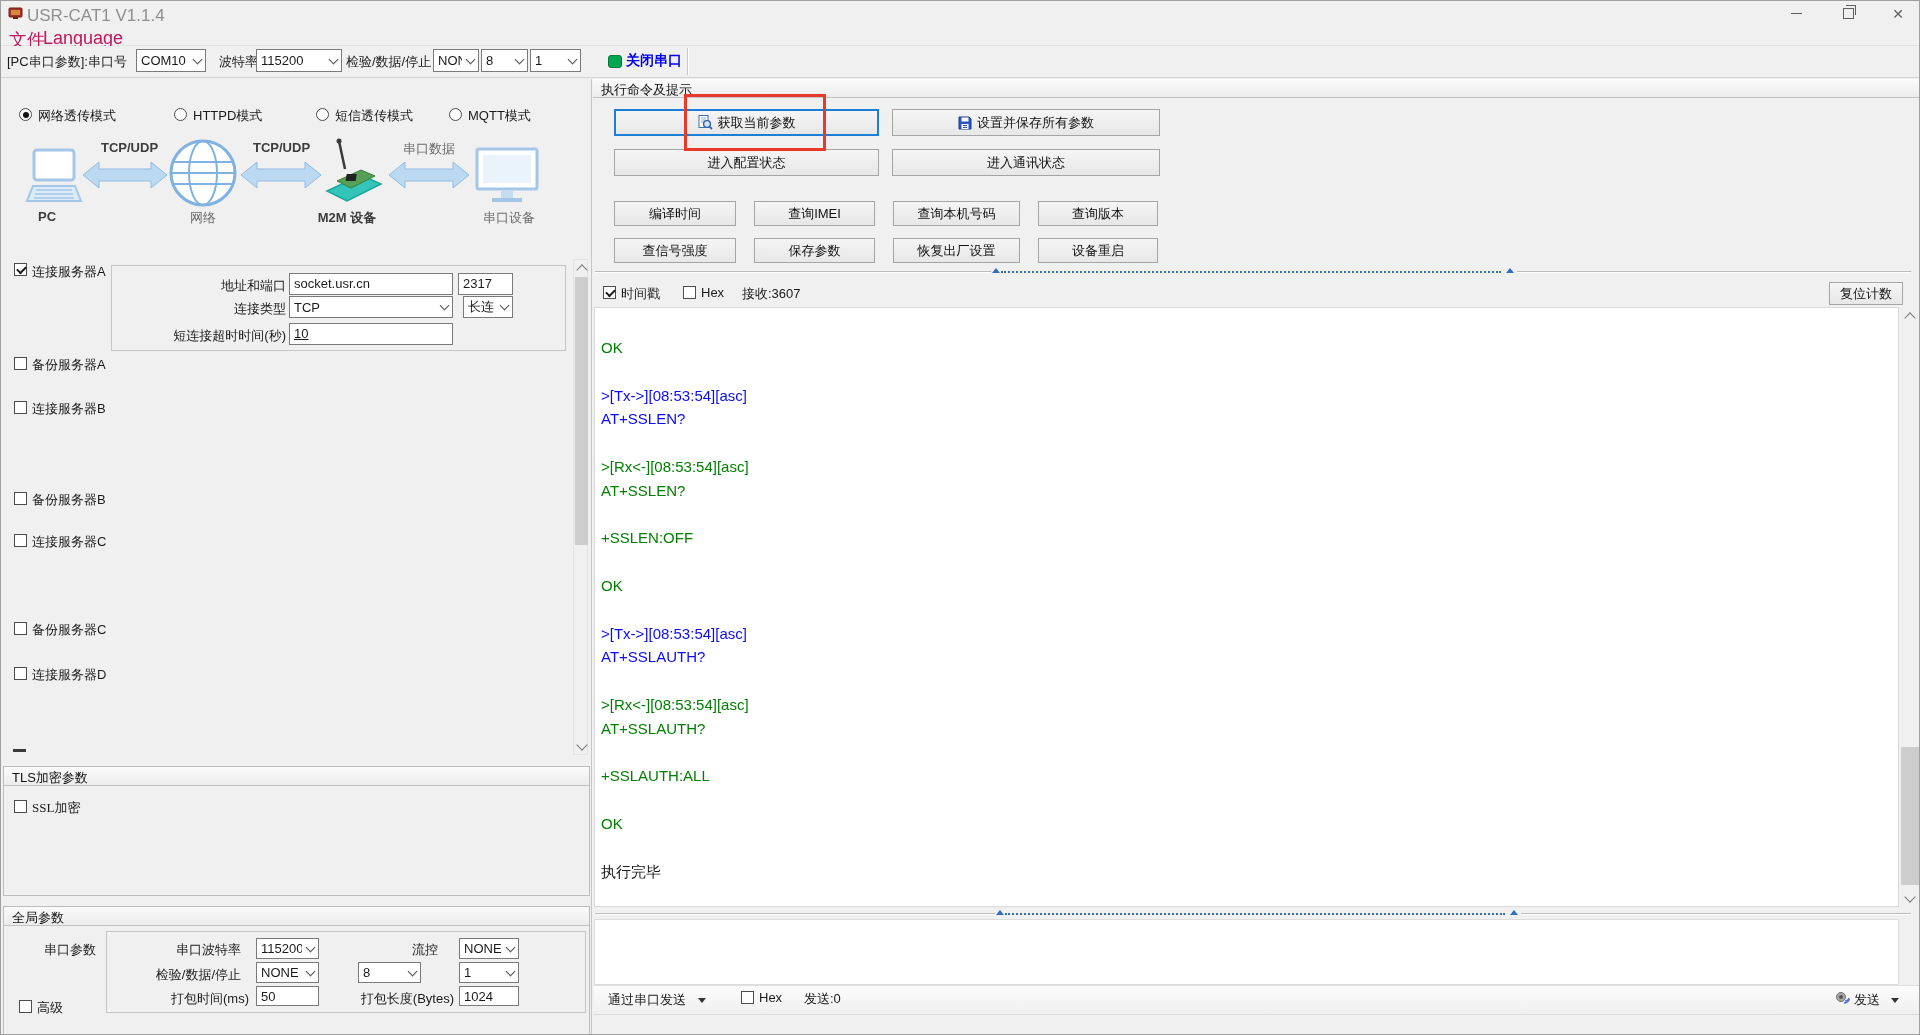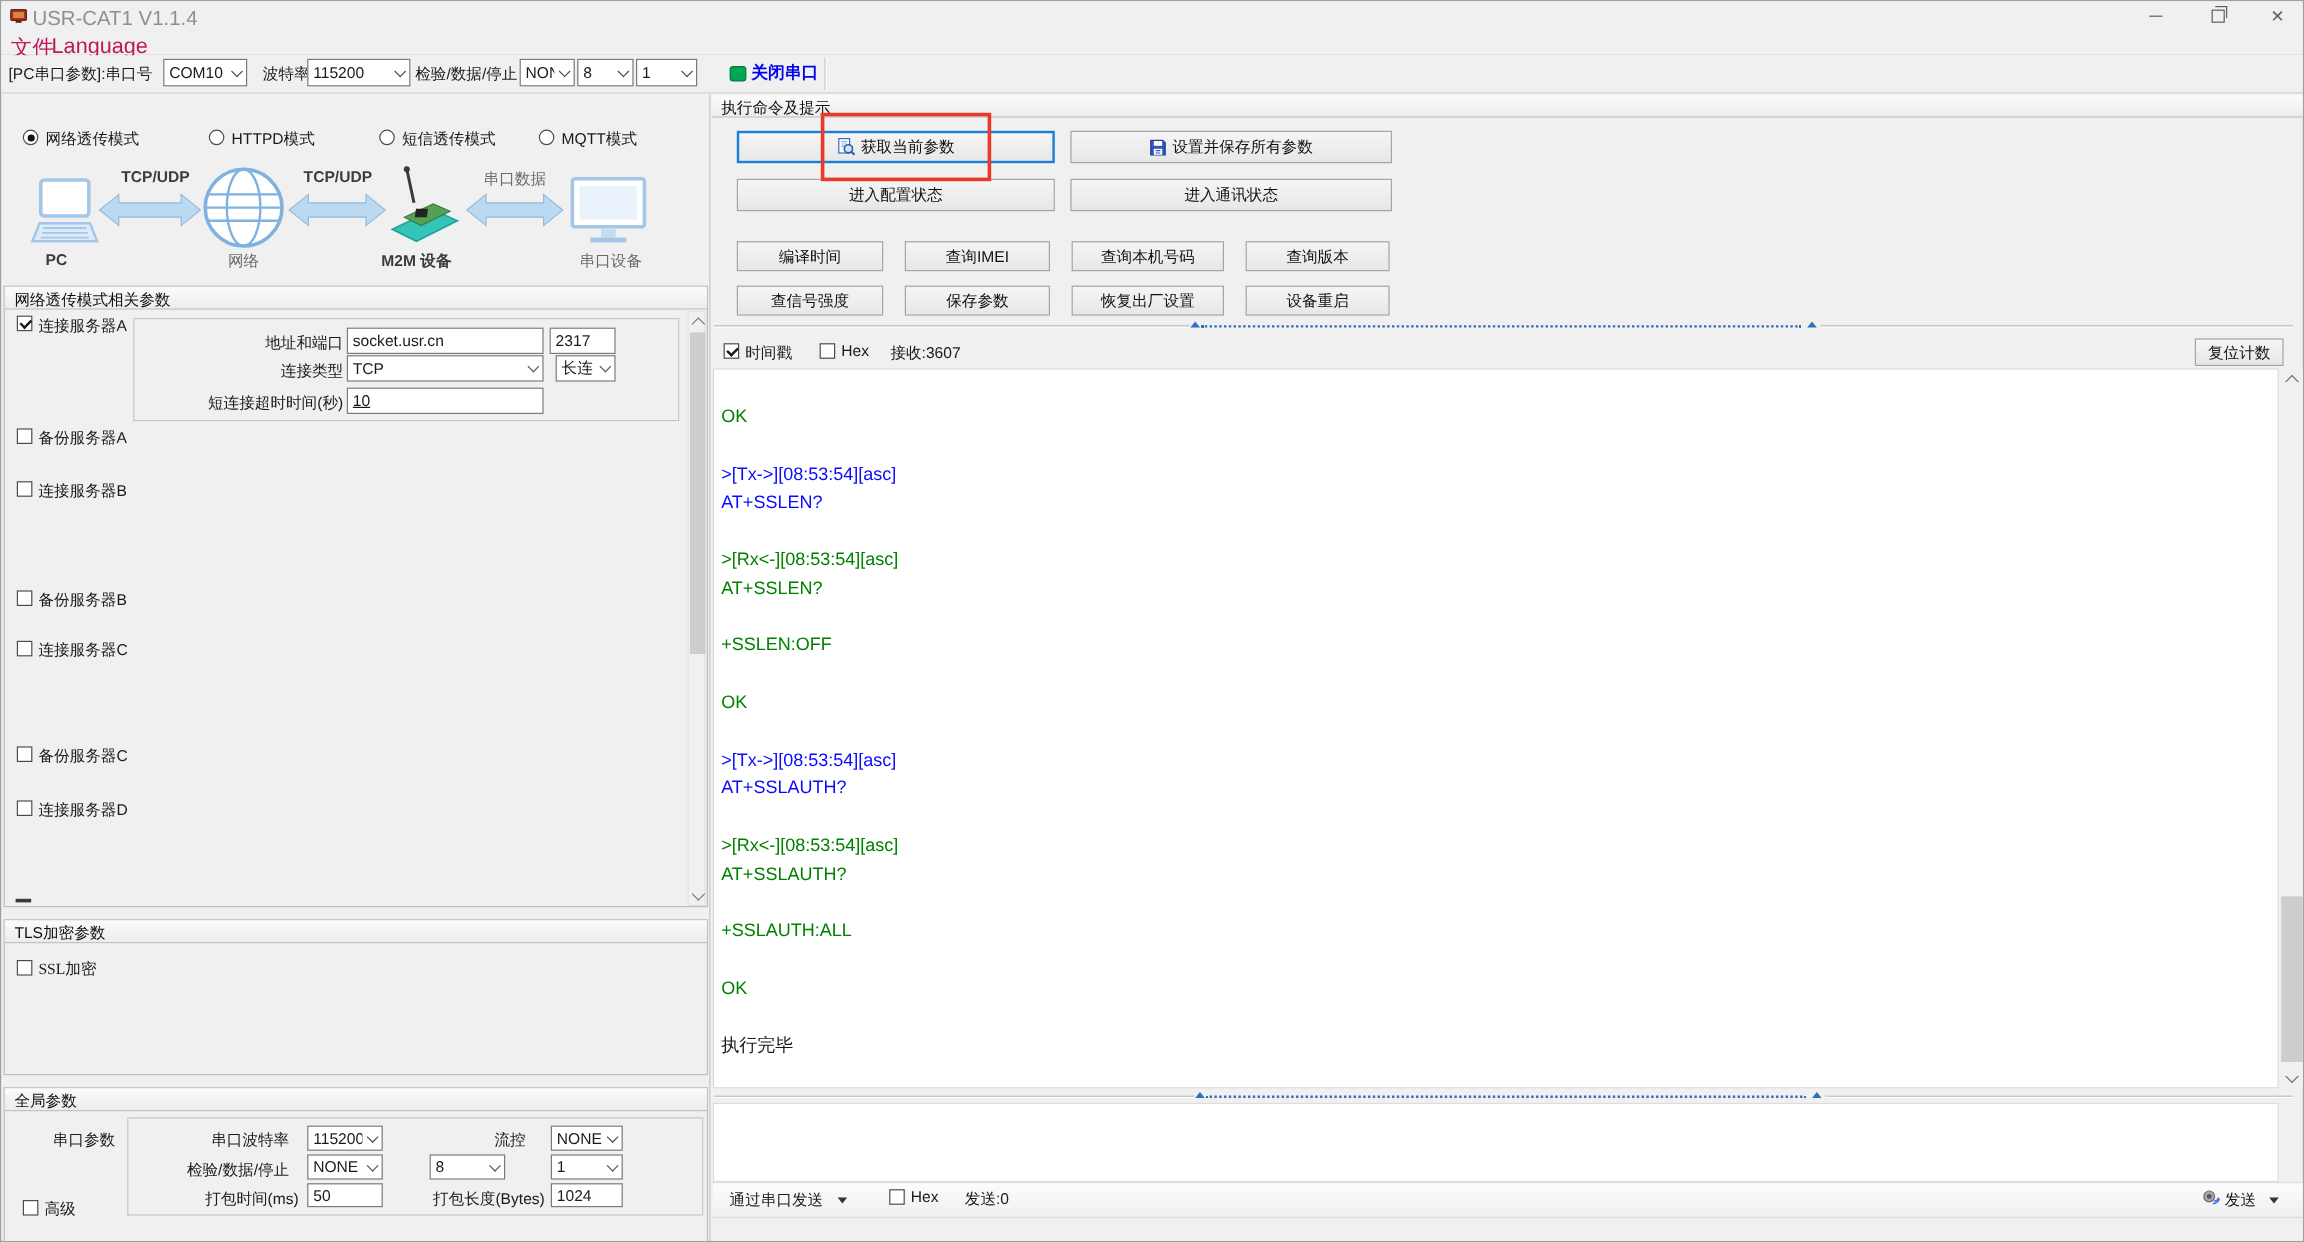--- a/index.html
+++ b/index.html
@@ -166,25 +166,20 @@
     </g>
   </svg>
   <span class="abs dim" style="left:100px;top:139px;font-size:13px;font-weight:bold;color:#3c3c3c;">TCP/UDP</span>
   <span class="abs dim" style="left:252px;top:139px;font-size:13px;font-weight:bold;color:#3c3c3c;">TCP/UDP</span>
   <span class="abs" style="left:402px;top:139px;font-size:13px;color:#6a6a6a;">串口数据</span>
   <span class="abs" style="left:30px;top:208px;width:32px;text-align:center;font-size:13px;font-weight:bold;color:#3c3c3c;">PC</span>
   <span class="abs" style="left:182px;top:208px;width:40px;text-align:center;font-size:13px;color:#6a6a6a;">网络</span>
   <span class="abs" style="left:315px;top:208px;width:62px;text-align:center;font-size:13px;font-weight:bold;color:#3c3c3c;">M2M 设备</span>
   <span class="abs" style="left:480px;top:208px;width:56px;text-align:center;font-size:13px;color:#6a6a6a;">串口设备</span>
 
-  <div class="section" style="left:2px;top:237px;width:587px;height:518px;">
-    <div class="sechdr">
-        <span>网络透传模式相关参数</span>
-      </div>
-  </div>
   <div class="cb checked" style="left:13px;top:262px;"></div>
   <span class="cblabel" style="left:31px;top:262px;">连接服务器A</span>
 
   <div class="param-box" style="left:110px;top:264px;width:455px;height:86px;"></div>
   <span class="rlabel" style="left:130px;top:276px;width:155px;">地址和端口</span>
   <div class="input" style="left:288px;top:272px;width:164px;height:22px;">socket.usr.cn</div>
   <div class="input" style="left:457px;top:272px;width:55px;height:22px;">2317</div>
   <span class="rlabel" style="left:130px;top:299px;width:155px;">连接类型</span>
   <div class="combo" style="left:288px;top:295px;width:164px;height:22px;">
     <span class="val">TCP</span>

